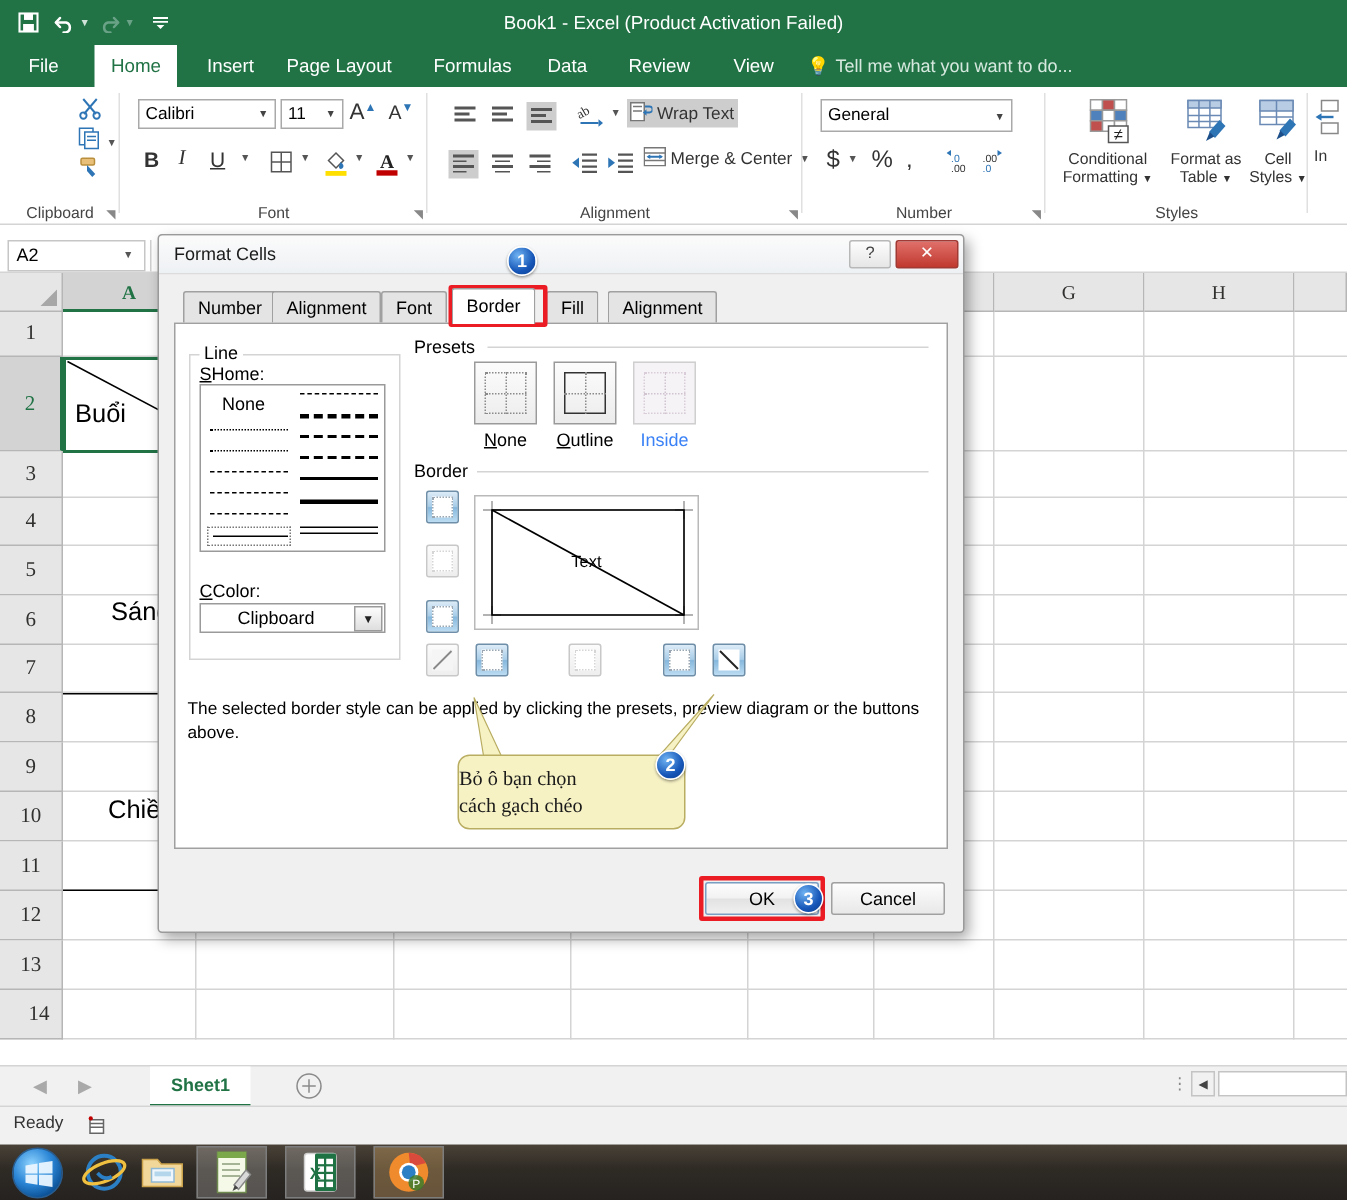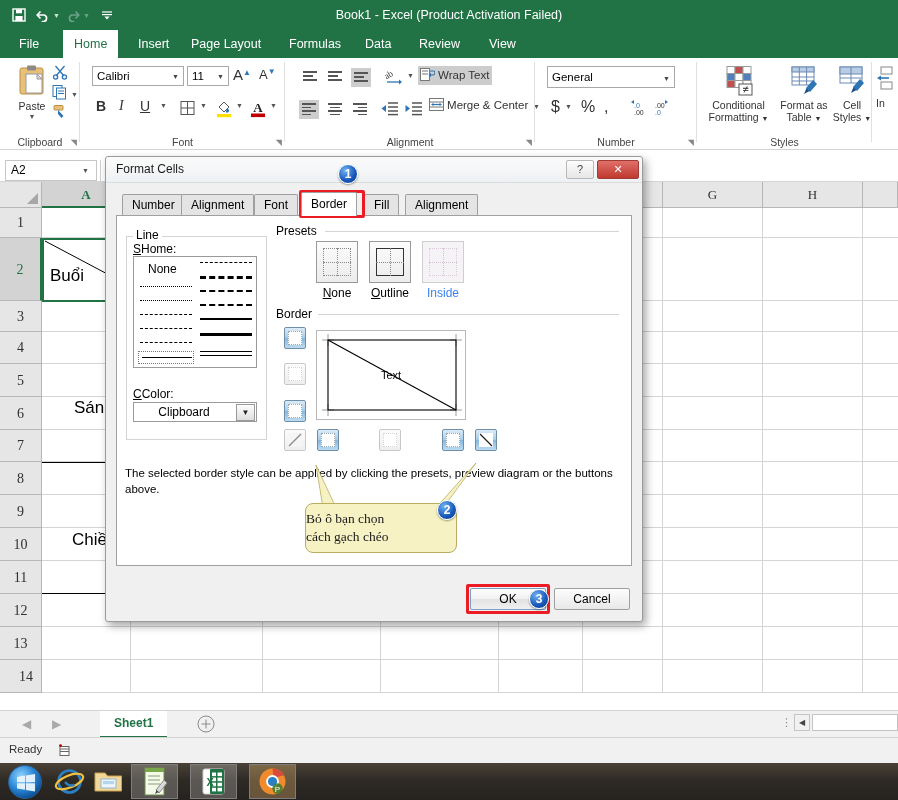--- a/index.html
+++ b/index.html
@@ -262,35 +262,28 @@
 
 <div id="tabsrow">
   <div class="rtab" style="left:8px">File</div>
   <div class="rtab active" style="left:63px">Home</div>
   <div class="rtab" style="left:127px">Insert</div>
   <div class="rtab" style="left:180px">Page Layout</div>
   <div class="rtab" style="left:278px">Formulas</div>
   <div class="rtab" style="left:354px">Data</div>
   <div class="rtab" style="left:408px">Review</div>
   <div class="rtab" style="left:478px">View</div>
+  <div id="tellme" style="left:538px">
+    <span class="bulb">💡</span><span>Tell me what you want to do...</span>
+  </div>
 </div>
 
 <div id="ribbon">
 
   <div class="rgroup" style="left:0; width:80px;">
-    <div class="bigbtn" style="left:6px; top:6px; width:52px;">
-      <svg width="34" height="34" viewBox="0 0 34 34">
-        <rect x="5" y="4" width="23" height="26" rx="2" fill="#e8c07a" stroke="#b98f3e"></rect>
-        <rect x="12" y="1.5" width="9" height="5" rx="1" fill="#8a8a8a"></rect>
-        <rect x="11" y="10" width="16" height="19" fill="#ffffff" stroke="#9a9a9a"></rect>
-        <polygon points="22,10 27,15 22,15" fill="#d8d8d8" stroke="#9a9a9a"></polygon>
-      </svg>
-      <div>Paste</div>
-      <div style="font-size:7px;color:#555;margin-top:1px">▼</div>
-    </div>
     <div class="smallbtn" style="left:52px; top:6px;">
       <svg width="16" height="16" viewBox="0 0 16 16">
         <line x1="3.5" y1="2" x2="12" y2="12" stroke="#2e75b6" stroke-width="1.3"></line>
         <line x1="12.5" y1="2" x2="4" y2="12" stroke="#2e75b6" stroke-width="1.3"></line>
         <circle cx="3.6" cy="13" r="2.1" fill="none" stroke="#2e75b6" stroke-width="1.3"></circle>
         <circle cx="12.4" cy="13" r="2.1" fill="none" stroke="#2e75b6" stroke-width="1.3"></circle>
       </svg>
     </div>
     <div class="smallbtn" style="left:52px; top:26px;">
       <svg width="16" height="16" viewBox="0 0 16 16">

